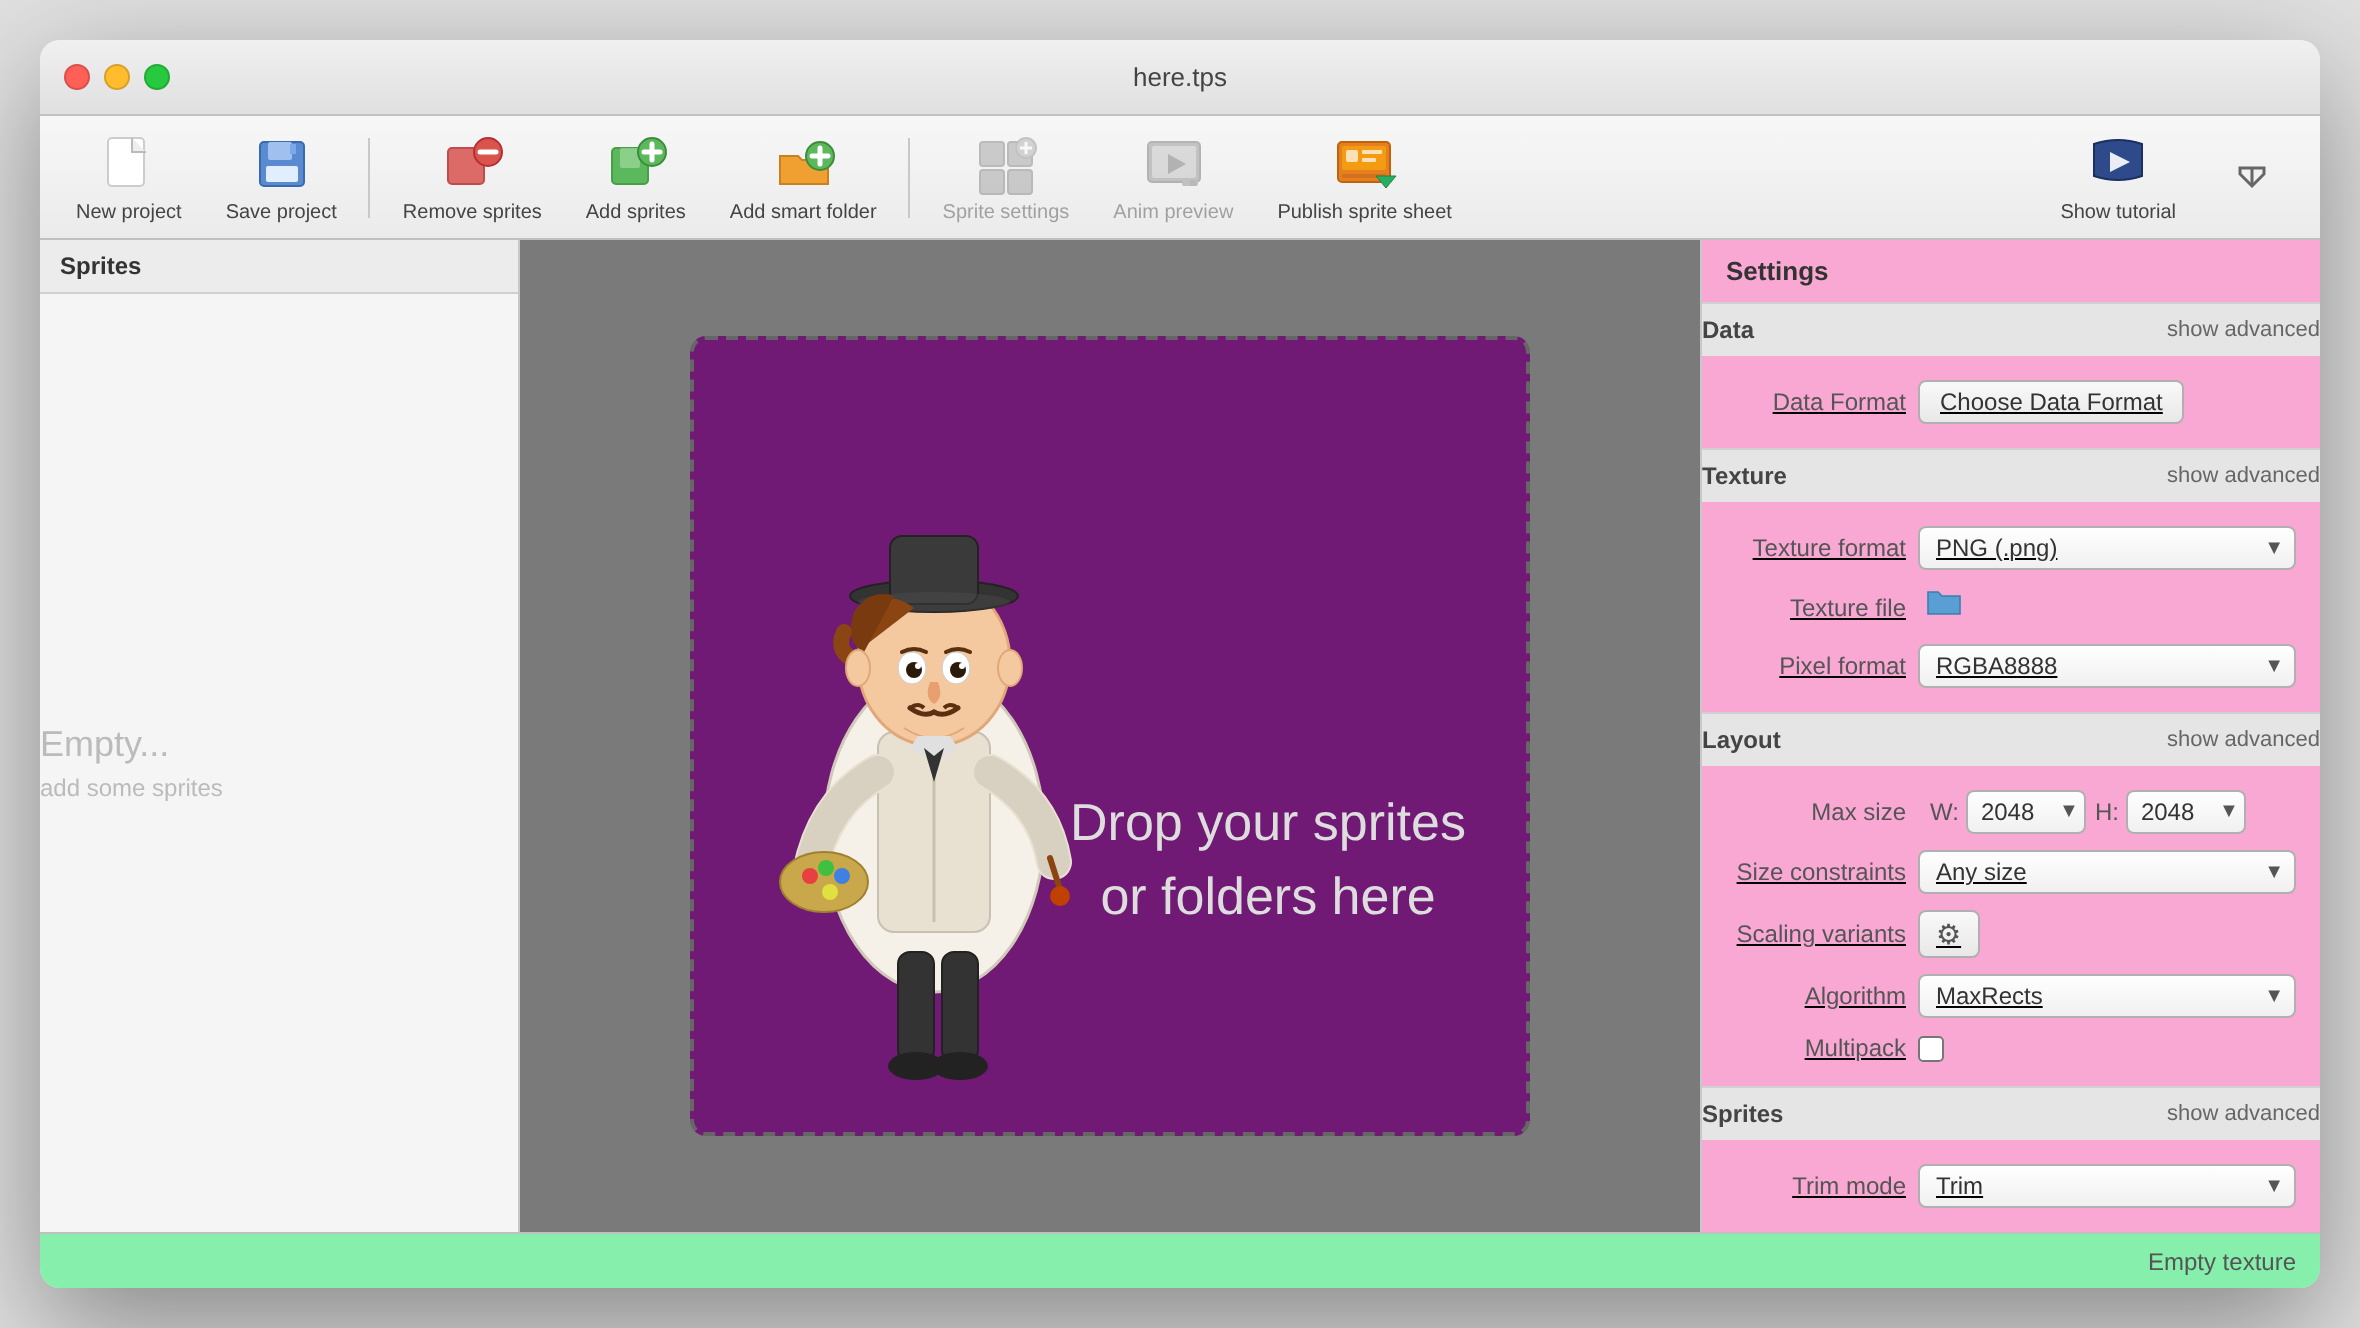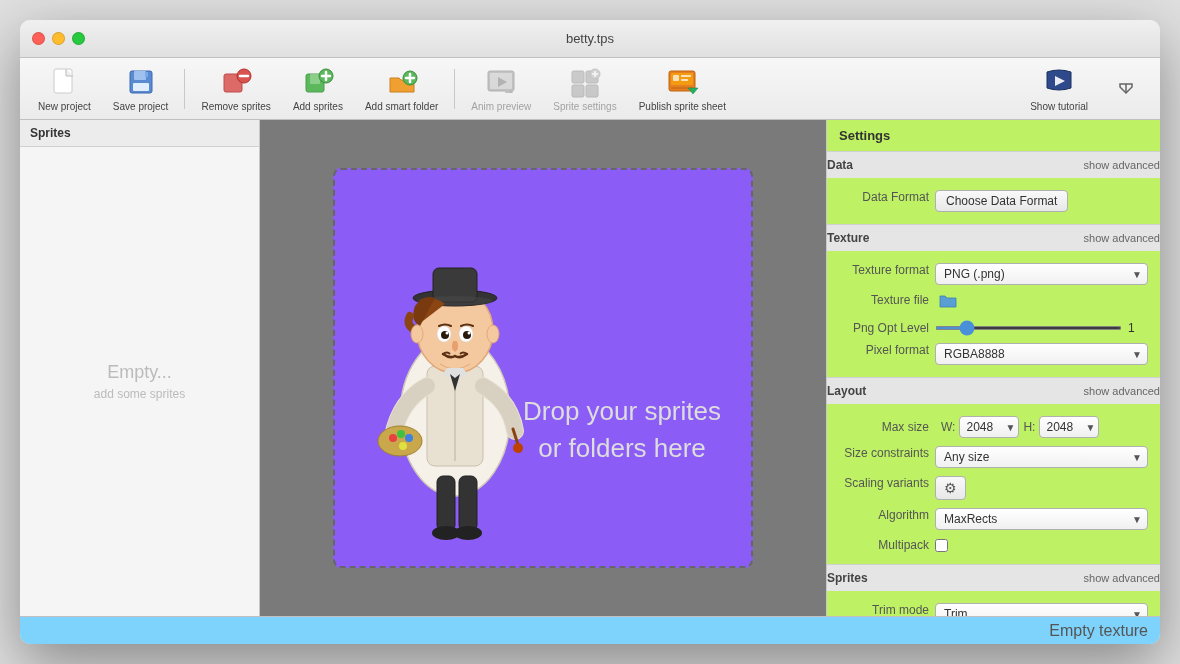--- a/index.html
+++ b/index.html
@@ -108,40 +108,39 @@
       font-size: 12px;
       font-weight: 600;
       color: #333;
       border-bottom: 1px solid #d0d0d0;
       background: #ececec;
     }
     .sprites-empty {
       flex: 1;
       display: flex;
       flex-direction: column;
-      align-items: center;
       justify-content: center;
       color: #aaa;
       gap: 4px;
     }
     .sprites-empty-title { font-size: 18px; color: #bbb; }
     .sprites-empty-sub { font-size: 12px; color: #bbb; }
     
     .canvas-area {
       flex: 1;
       background: #7a7a7a;
       position: relative;
       display: flex;
       align-items: center;
       justify-content: center;
     }
     .canvas-inner {
       width: 420px;
       height: 400px;
-      background: #8b5cf6;
+      background: #701a75;
       border-radius: 8px;
       border: 2px dashed #666;
       display: flex;
       flex-direction: column;
       align-items: center;
       justify-content: flex-end;
       padding-bottom: 36px;
       position: relative;
       overflow: hidden;
     }
@@ -158,22 +157,22 @@
     
     .character {
       position: absolute;
       left: 30px;
       bottom: 10px;
       width: 180px;
       height: 340px;
     }
     
     .settings-panel {
-      width: 334px;
-      background: #bef264;
+      width: 310px;
+      background: #f9a8d4;
       border-left: 1px solid #c8c8c8;
       overflow-y: auto;
       display: flex;
       flex-direction: column;
     }
     .settings-header {
       padding: 8px 12px;
       font-size: 13px;
       font-weight: 600;
       color: #333;
@@ -197,22 +196,24 @@
     .show-advanced {
       font-size: 11px;
       color: #666;
       cursor: pointer;
     }
     .section-body {
       padding: 8px 0;
     }
     .field-row {
       display: flex;
+      align-items: center;
       padding: 4px 12px;
       gap: 6px;
+      text-decoration: underline;
     }
     .field-label {
       text-align: right;
       color: #555;
       font-size: 12px;
       min-width: 90px;
       flex-shrink: 0;
     }
     .field-btn {
       background: linear-gradient(to bottom, #f9f9f9, #e8e8e8);
@@ -334,44 +335,44 @@
       display: flex;
       align-items: center;
       gap: 6px;
     }
     .checkbox-wrap input[type=checkbox] {
       width: 13px; height: 13px;
     }
     
     .statusbar {
       height: 28px;
-      background: #7dd3fc;
+      background: #86efac;
       border-top: 1px solid #c0c0c0;
       display: flex;
       align-items: center;
       justify-content: flex-end;
       padding: 0 12px;
-      font-size: 16px;
+      font-size: 12px;
       color: #555;
     }
     
     .toolbar-btn.disabled { opacity: 0.45; cursor: default; }
   </style>
 </head>
 <body>
 
 <div class="window">
 
   <div class="titlebar">
     <div class="traffic-lights">
       <div class="tl-btn tl-close"></div>
       <div class="tl-btn tl-min"></div>
       <div class="tl-btn tl-max"></div>
     </div>
-    <span class="window-title">betty.tps</span>
+    <span class="window-title">here.tps</span>
   </div>
 
   <div class="toolbar">
 
     <div class="toolbar-btn">
       <div class="icon-wrap">
         <svg width="30" height="30" viewBox="0 0 30 30">
           <rect x="5" y="2" width="18" height="24" rx="2" fill="white" stroke="#ccc" stroke-width="1"></rect>
           <polyline points="17,2 17,9 24,9" fill="#eee" stroke="#bbb" stroke-width="1"></polyline>
         </svg>
@@ -424,49 +425,49 @@
           <path d="M4,12 L4,26 L28,26 L28,14 L15,14 L13,12 Z" fill="#f0a030" stroke="#c88020" stroke-width="1"></path>
           <circle cx="24" cy="12" r="7" fill="#5cb85c" stroke="#3a8e3a" stroke-width="1"></circle>
           <line x1="24" y1="8" x2="24" y2="16" stroke="white" stroke-width="2.5" stroke-linecap="round"></line>
           <line x1="20" y1="12" x2="28" y2="12" stroke="white" stroke-width="2.5" stroke-linecap="round"></line>
         </svg>
       </div>
       <span class="btn-label">Add smart folder</span>
     </div>
 
     <div class="toolbar-sep"></div>
-
-    <div class="toolbar-btn disabled">
-      <div class="icon-wrap">
-        <svg width="32" height="32" viewBox="0 0 32 32">
-          <rect x="3" y="5" width="26" height="20" rx="2" fill="#888" stroke="#666" stroke-width="1"></rect>
-          <rect x="5" y="7" width="22" height="16" rx="1" fill="#bbb"></rect>
-          <rect x="20" y="24" width="8" height="3" rx="1" fill="#888"></rect>
-          <rect x="24" y="24" width="3" height="3" rx="0.5" fill="#777"></rect>
-          <polygon points="13,11 13,21 22,16" fill="#666"></polygon>
-        </svg>
-      </div>
-      <span class="btn-label">Anim preview</span>
-    </div>
 
     <div class="toolbar-btn disabled">
       <div class="icon-wrap">
         <svg width="32" height="32" viewBox="0 0 32 32">
           <rect x="3" y="5" width="12" height="12" rx="1.5" fill="#999" stroke="#777" stroke-width="1"></rect>
           <rect x="17" y="5" width="12" height="12" rx="1.5" fill="#999" stroke="#777" stroke-width="1"></rect>
           <rect x="3" y="19" width="12" height="12" rx="1.5" fill="#999" stroke="#777" stroke-width="1"></rect>
           <rect x="17" y="19" width="12" height="12" rx="1.5" fill="#999" stroke="#777" stroke-width="1"></rect>
           <circle cx="26" cy="8" r="5" fill="#aaa" stroke="#888" stroke-width="1"></circle>
           <line x1="26" y1="5" x2="26" y2="11" stroke="white" stroke-width="1.5"></line>
           <line x1="23" y1="8" x2="29" y2="8" stroke="white" stroke-width="1.5"></line>
         </svg>
       </div>
       <span class="btn-label">Sprite settings</span>
     </div>
 
+    <div class="toolbar-btn disabled">
+      <div class="icon-wrap">
+        <svg width="32" height="32" viewBox="0 0 32 32">
+          <rect x="3" y="5" width="26" height="20" rx="2" fill="#888" stroke="#666" stroke-width="1"></rect>
+          <rect x="5" y="7" width="22" height="16" rx="1" fill="#bbb"></rect>
+          <rect x="20" y="24" width="8" height="3" rx="1" fill="#888"></rect>
+          <rect x="24" y="24" width="3" height="3" rx="0.5" fill="#777"></rect>
+          <polygon points="13,11 13,21 22,16" fill="#666"></polygon>
+        </svg>
+      </div>
+      <span class="btn-label">Anim preview</span>
+    </div>
+
     <div class="toolbar-btn">
       <div class="icon-wrap">
         <svg width="32" height="32" viewBox="0 0 32 32">
           <rect x="3" y="5" width="26" height="20" rx="2" fill="#e67e22" stroke="#c0640a" stroke-width="1"></rect>
           <rect x="5" y="7" width="22" height="12" fill="#f39c12" rx="1"></rect>
           <rect x="7" y="9" width="6" height="6" rx="1" fill="#fff" opacity="0.7"></rect>
           <rect x="15" y="9" width="10" height="2" rx="0.5" fill="#fff" opacity="0.7"></rect>
           <rect x="15" y="13" width="7" height="2" rx="0.5" fill="#fff" opacity="0.7"></rect>
           <rect x="5" y="21" width="22" height="2" rx="0.5" fill="#c0640a" opacity="0.5"></rect>
           <polygon points="27,28 22,22 32,22" fill="#27ae60" stroke="#1e8449" stroke-width="0.5"></polygon>
@@ -619,25 +620,20 @@
 
           <div class="field-row">
             <span class="field-label">Texture file</span>
             <button class="file-btn">
               <svg width="18" height="16" viewBox="0 0 18 16">
                 <path d="M1,4 L1,14 L17,14 L17,5 L8,5 L6,3 L1,3 Z" fill="#5a9fd4" stroke="#3a7fb0" stroke-width="0.8"></path>
               </svg>
             </button>
           </div>
 
-          <div class="slider-row">
-            <span class="slider-label">Png Opt Level</span>
-            <input type="range" min="0" max="7" value="1" style="">
-            <span class="slider-val">1</span>
-          </div>
 
           <div class="field-row">
             <span class="field-label">Pixel format</span>
             <div class="field-select-wrap">
               <select class="field-select">
                 <option>RGBA8888</option>
               </select>
               <span class="select-arrow">▼</span>
             </div>
           </div>

